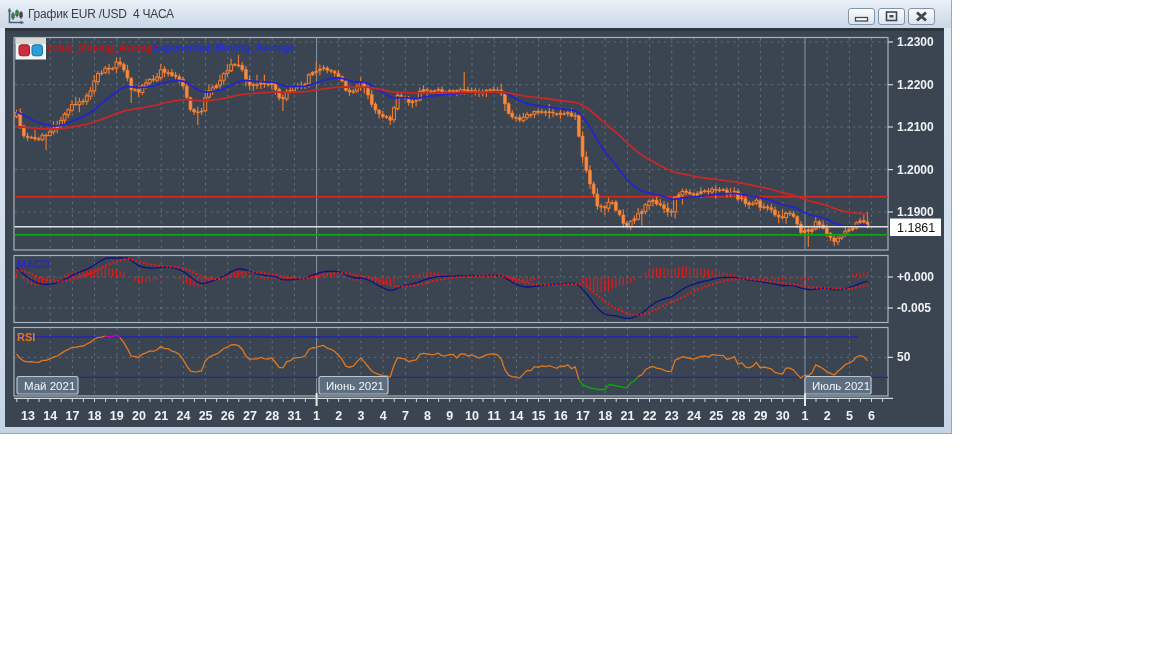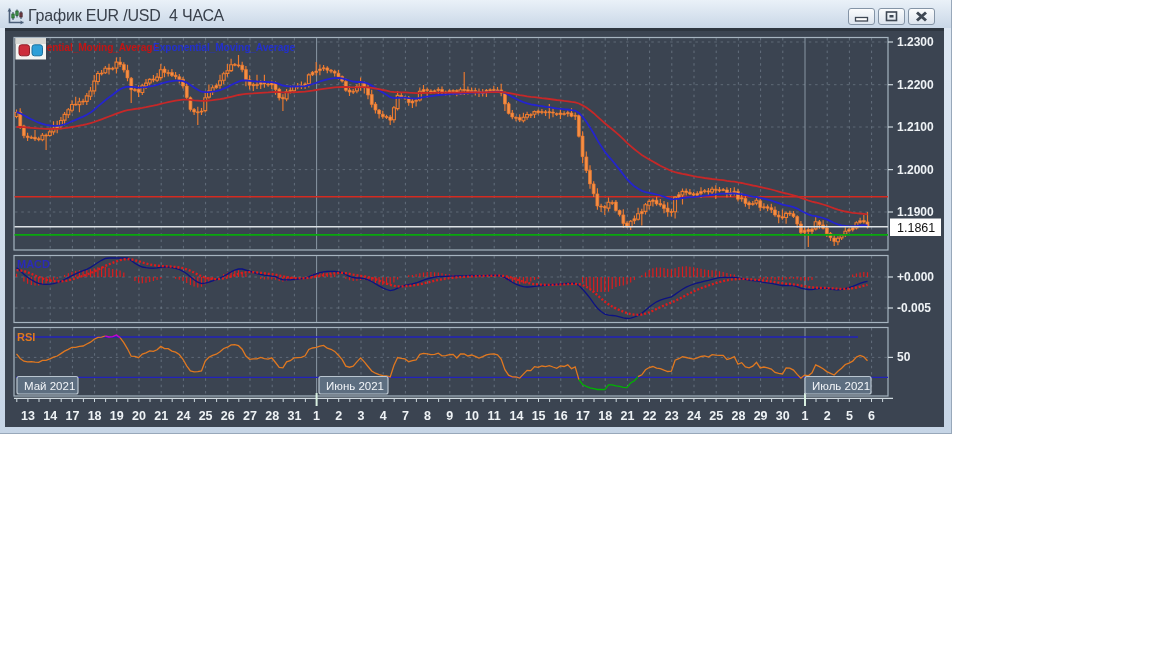--- a/index.html
+++ b/index.html
@@ -1,21 +1,21 @@
 <!DOCTYPE html>
 <html><head><meta charset="utf-8"><style>
 * { margin:0; padding:0; box-sizing:border-box; }
 html,body { width:1152px; height:648px; background:#fff; overflow:hidden;
   font-family:"Liberation Sans", sans-serif; }
 .win { position:absolute; left:0; top:0; width:952px; height:434px;
   background:linear-gradient(#dfe9f4,#c6d5e6);
   border-right:1px solid #98a8ba; border-bottom:1px solid #98a8ba; }
 .tbar { position:absolute; left:0; top:0; width:100%; height:28px;
   background:linear-gradient(#eaf1f8,#c9d7e7); }
-.ttext { position:absolute; left:28px; top:7px; font-size:16px; letter-spacing:-0.2px; color:#39404b; }
+.ttext { position:absolute; left:28px; top:7px; font-size:12px; letter-spacing:-0.2px; color:#39404b; }
 .btn { position:absolute; top:8px; width:27px; height:17px;
   background:linear-gradient(#fbfcfd,#dce4ee); border:1px solid #8494a6;
   border-radius:3px; }
 .content { position:absolute; left:5px; top:28px; width:939px; height:399px;
   background:#3b4451; }
 </style></head><body>
 <div class="win">
   <div class="content"><svg width="939" height="399" viewBox="5 28 939 399" font-family="Liberation Sans, sans-serif">
         <rect x="5" y="28" width="939" height="399" fill="#3b4451"></rect>
         <rect x="5" y="28" width="939" height="3" fill="#2e3640"></rect>

